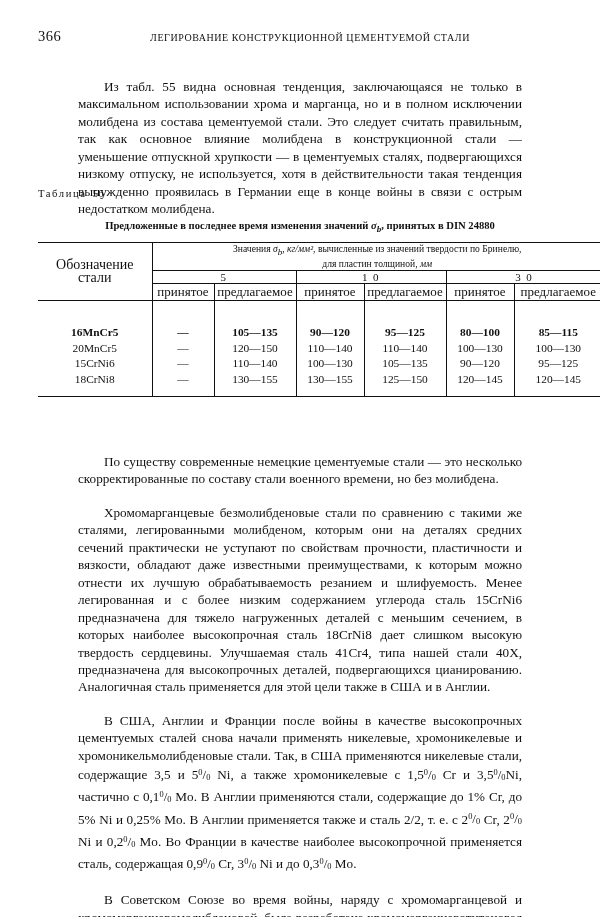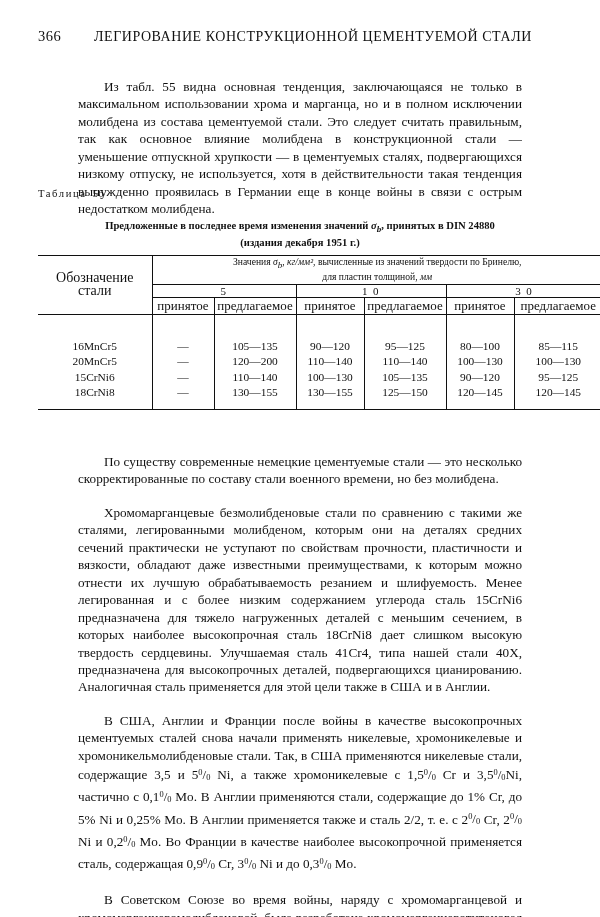--- a/index.html
+++ b/index.html
@@ -34,21 +34,21 @@
   }
   .folio {
     font-size: 14.5px;
     letter-spacing: 0.5px;
     width: 56px;
     flex: 0 0 56px;
   }
   .head-title {
     flex: 1 1 auto;
     text-align: center;
-    font-size: 14px;
+    font-size: 10px;
     letter-spacing: 0.55px;
     padding-right: 36px;
     white-space: nowrap;
   }
 
   
   .body-block {
     position: absolute;
     left: 62px;
     top: 62px;
@@ -162,21 +162,21 @@
     text-align: center;
     font-size: 11.4px;
     padding: 0;
     line-height: 15.6px;
   }
   td.val {
     text-align: center;
     font-size: 11.4px;
     line-height: 15.6px;
   }
-  tr.firstbody td { padding-top: 24px; }
+  tr.firstbody td { padding-top: 24px; font-weight: bold; }
   tr.lastbody  td { padding-bottom: 8px; }
   .dash { font-size: 12px; }
 </style>
 </head>
 <body>
 
 <div class="page">
 
   <div class="running-head">
     <div class="folio">366</div>
@@ -188,21 +188,20 @@
   </div>
 
   <div class="table-block">
 
     <div class="tbl-number">
       <span>Таблица</span><span class="num">&nbsp;&nbsp;</span><span class="num">56</span>
     </div>
 
     <div class="tbl-caption">
       <span>Предложенные в последнее время изменения значений </span><i>σ</i><sub class="sb">b</sub><span>, принятых в DIN 24880</span>
-      <span class="ln2">(издания декабря 1951 г.)</span>
     </div>
 
     <table class="data">
       <colgroup>
         <col style="width:114px">
         <col style="width:62px">
         <col style="width:82px">
         <col style="width:68px">
         <col style="width:82px">
         <col style="width:68px">
@@ -239,21 +238,21 @@
           <td class="val vline-l dash">—</td>
           <td class="val vline-l">105—135</td>
           <td class="val vline-l">90—120</td>
           <td class="val vline-l">95—125</td>
           <td class="val vline-l">80—100</td>
           <td class="val vline-l">85—115</td>
         </tr>
         <tr>
           <td class="grade">20MnCr5</td>
           <td class="val vline-l dash">—</td>
-          <td class="val vline-l">120—200</td>
+          <td class="val vline-l">120—150</td>
           <td class="val vline-l">110—140</td>
           <td class="val vline-l">110—140</td>
           <td class="val vline-l">100—130</td>
           <td class="val vline-l">100—130</td>
         </tr>
         <tr>
           <td class="grade">15CrNi6</td>
           <td class="val vline-l dash">—</td>
           <td class="val vline-l">110—140</td>
           <td class="val vline-l">100—130</td>

